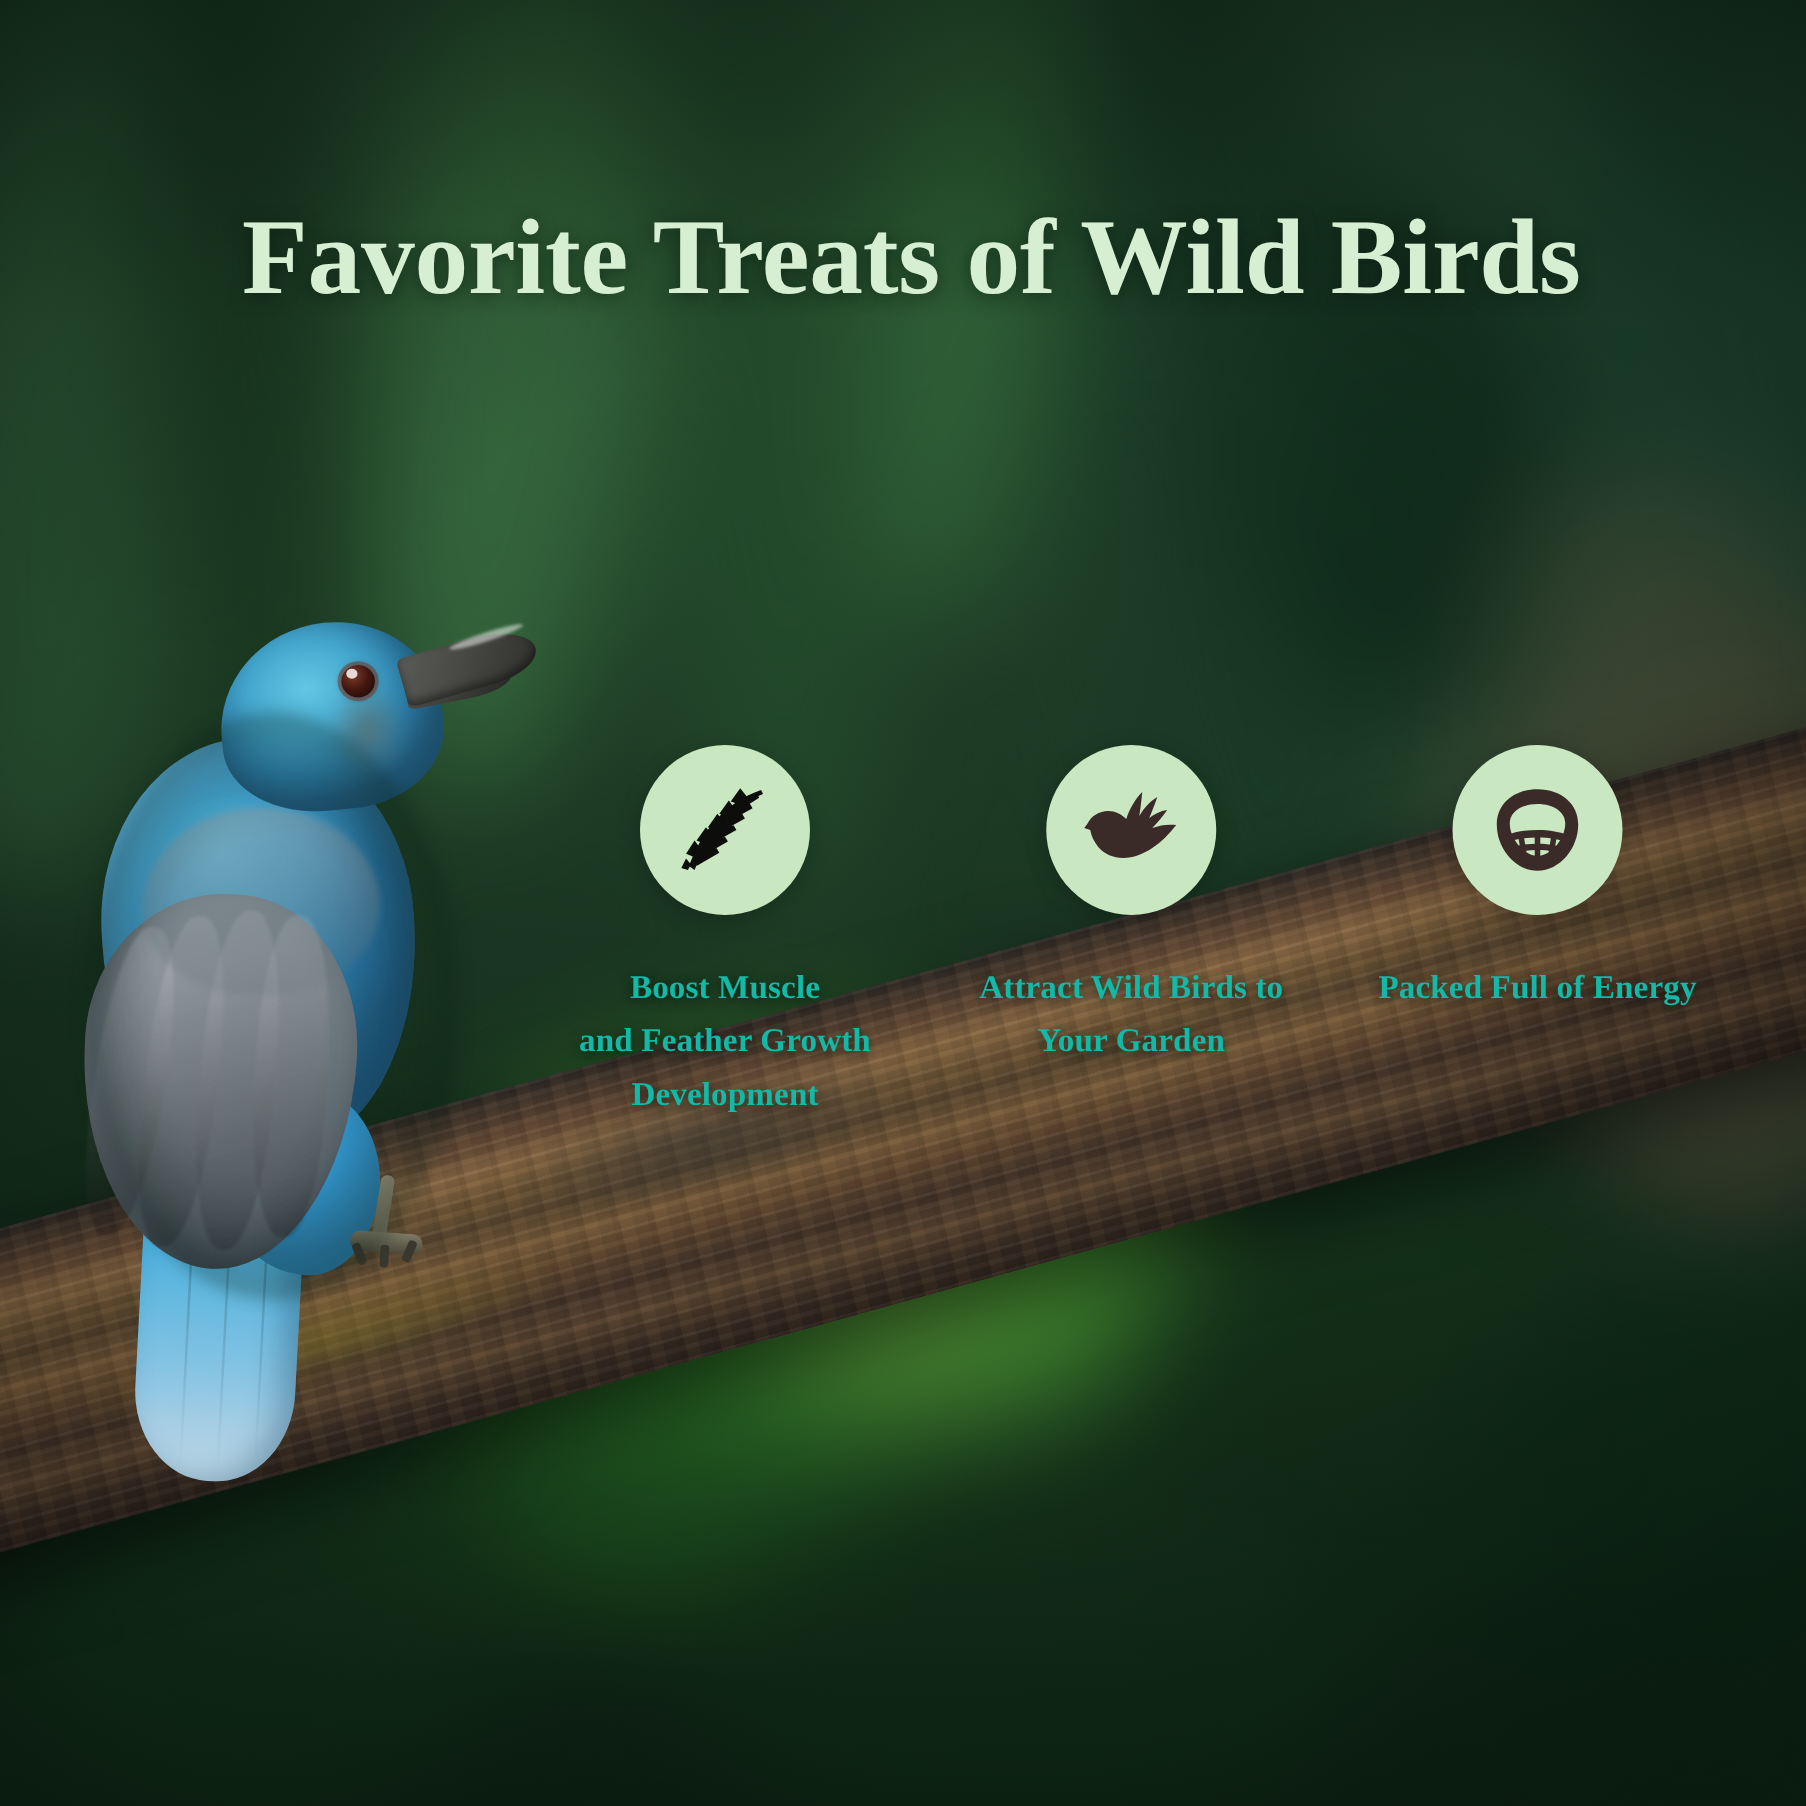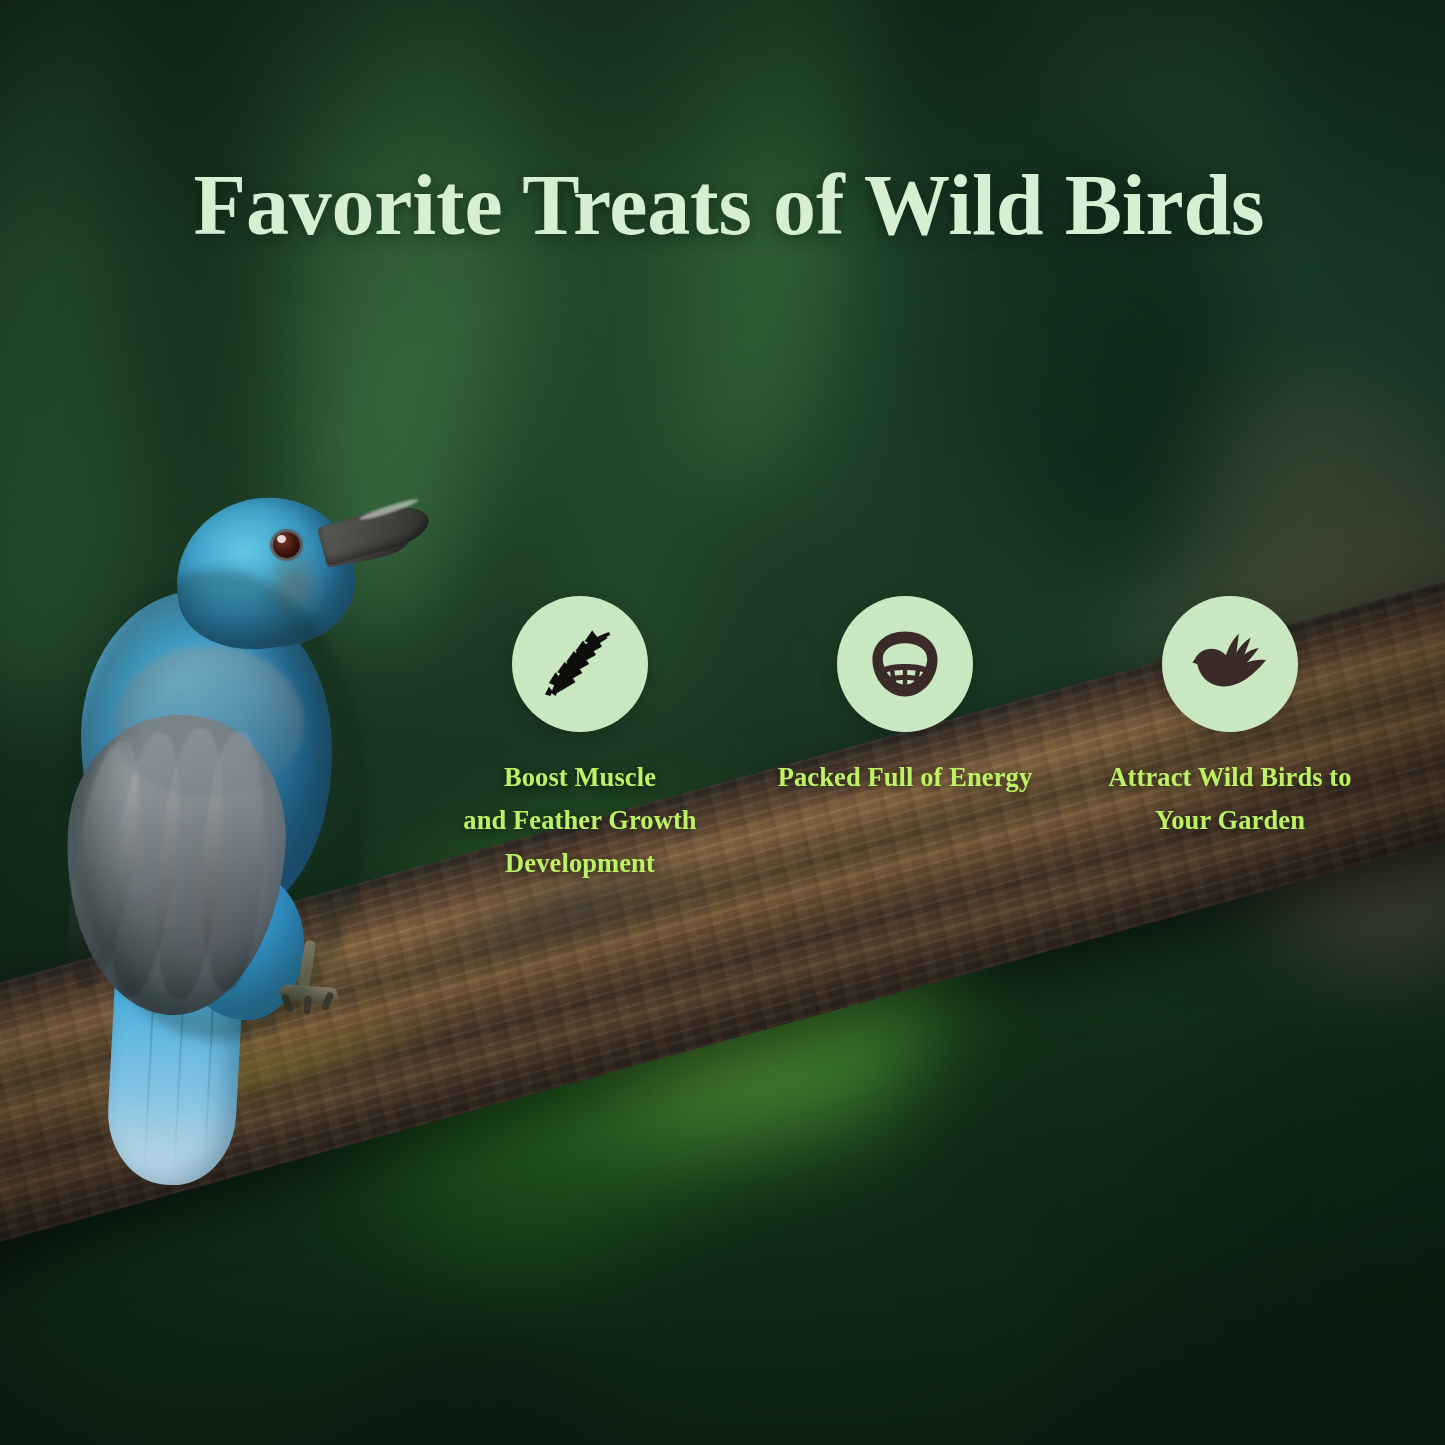--- a/index.html
+++ b/index.html
@@ -337,26 +337,26 @@
     height: 136px;
     border-radius: 50%;
     background: #c9e7c1;
     display: flex;
     align-items: center;
     justify-content: center;
     box-shadow: 0 4px 18px rgba(0,0,0,.22);
   }
   .circle svg { display: block; }
   .cap {
-    margin-top: 24px;
+    margin-top: 36px;
     text-align: center;
     font-size: 26.5px;
     line-height: 1.62;
     font-weight: 700;
-    color: #bef264;
+    color: #14b8a6;
     text-shadow: 0 2px 9px rgba(6,22,12,.70);
     letter-spacing: .1px;
   }
 </style>
 </head>
 <body>
 
 <div id="stage">
 
   <div class="bg-layer" id="bg-base"></div>
@@ -451,54 +451,54 @@
       <div class="cap">
         <div>Boost Muscle</div>
         <div>and Feather Growth</div>
         <div>Development</div>
       </div>
     </div>
 
     <div class="feature">
       <div class="circle">
         <span>
-          <svg width="74" height="74" viewBox="0 0 100 100" aria-hidden="true">
-            <g fill="#3b2b28">
-              <path d="M50 6 C24 6 6 22 6 44 C6 70 26 94 50 94 C74 94 94 70 94 44 C94 22 76 6 50 6 Z
-                       M50 22 C68 22 80 31 80 43 C80 58 66 78 50 78 C34 78 20 58 20 43 C20 31 32 22 50 22 Z"></path>
-              <path d="M17 56 C32 48 68 48 83 56 L83 64 C68 56 32 56 17 64 Z"></path>
-              <path d="M21 70 C34 63 66 63 79 70 L79 77 C66 70 34 70 21 77 Z"></path>
-              <rect x="31" y="53" width="6" height="30" transform="rotate(-9 34 68)"></rect>
-              <rect x="47" y="51" width="6" height="34"></rect>
-              <rect x="63" y="53" width="6" height="30" transform="rotate(9 66 68)"></rect>
-            </g>
-          </svg>
-        </span>
-      </div>
-      <div class="cap">
-        <div>Packed Full of Energy</div>
-      </div>
-    </div>
-
-    <div class="feature">
-      <div class="circle">
-        <span>
           <svg width="80" height="80" viewBox="0 0 100 100" aria-hidden="true">
             <g fill="#3b2b28">
               <path d="M6 44 C10 36 18 31 27 31 C34 31 40 34 45 39
                        C48 30 53 20 61 12 C60 22 59 30 58 36
                        C62 29 68 22 76 17 C73 26 70 33 68 38
                        C73 34 79 31 86 30 C81 37 76 43 71 48
                        C79 45 87 44 95 45 C88 54 80 62 71 68
                        C62 74 52 78 42 78 C32 78 23 74 17 67
                        C13 62 10 56 9 50 L3 48 Z"></path>
             </g>
           </svg>
         </span>
       </div>
       <div class="cap">
         <div>Attract Wild Birds to</div>
         <div>Your Garden</div>
       </div>
     </div>
 
+    <div class="feature">
+      <div class="circle">
+        <span>
+          <svg width="74" height="74" viewBox="0 0 100 100" aria-hidden="true">
+            <g fill="#3b2b28">
+              <path d="M50 6 C24 6 6 22 6 44 C6 70 26 94 50 94 C74 94 94 70 94 44 C94 22 76 6 50 6 Z
+                       M50 22 C68 22 80 31 80 43 C80 58 66 78 50 78 C34 78 20 58 20 43 C20 31 32 22 50 22 Z"></path>
+              <path d="M17 56 C32 48 68 48 83 56 L83 64 C68 56 32 56 17 64 Z"></path>
+              <path d="M21 70 C34 63 66 63 79 70 L79 77 C66 70 34 70 21 77 Z"></path>
+              <rect x="31" y="53" width="6" height="30" transform="rotate(-9 34 68)"></rect>
+              <rect x="47" y="51" width="6" height="34"></rect>
+              <rect x="63" y="53" width="6" height="30" transform="rotate(9 66 68)"></rect>
+            </g>
+          </svg>
+        </span>
+      </div>
+      <div class="cap">
+        <div>Packed Full of Energy</div>
+      </div>
+    </div>
+
   </div>
 </div>
 
 </body></html>

